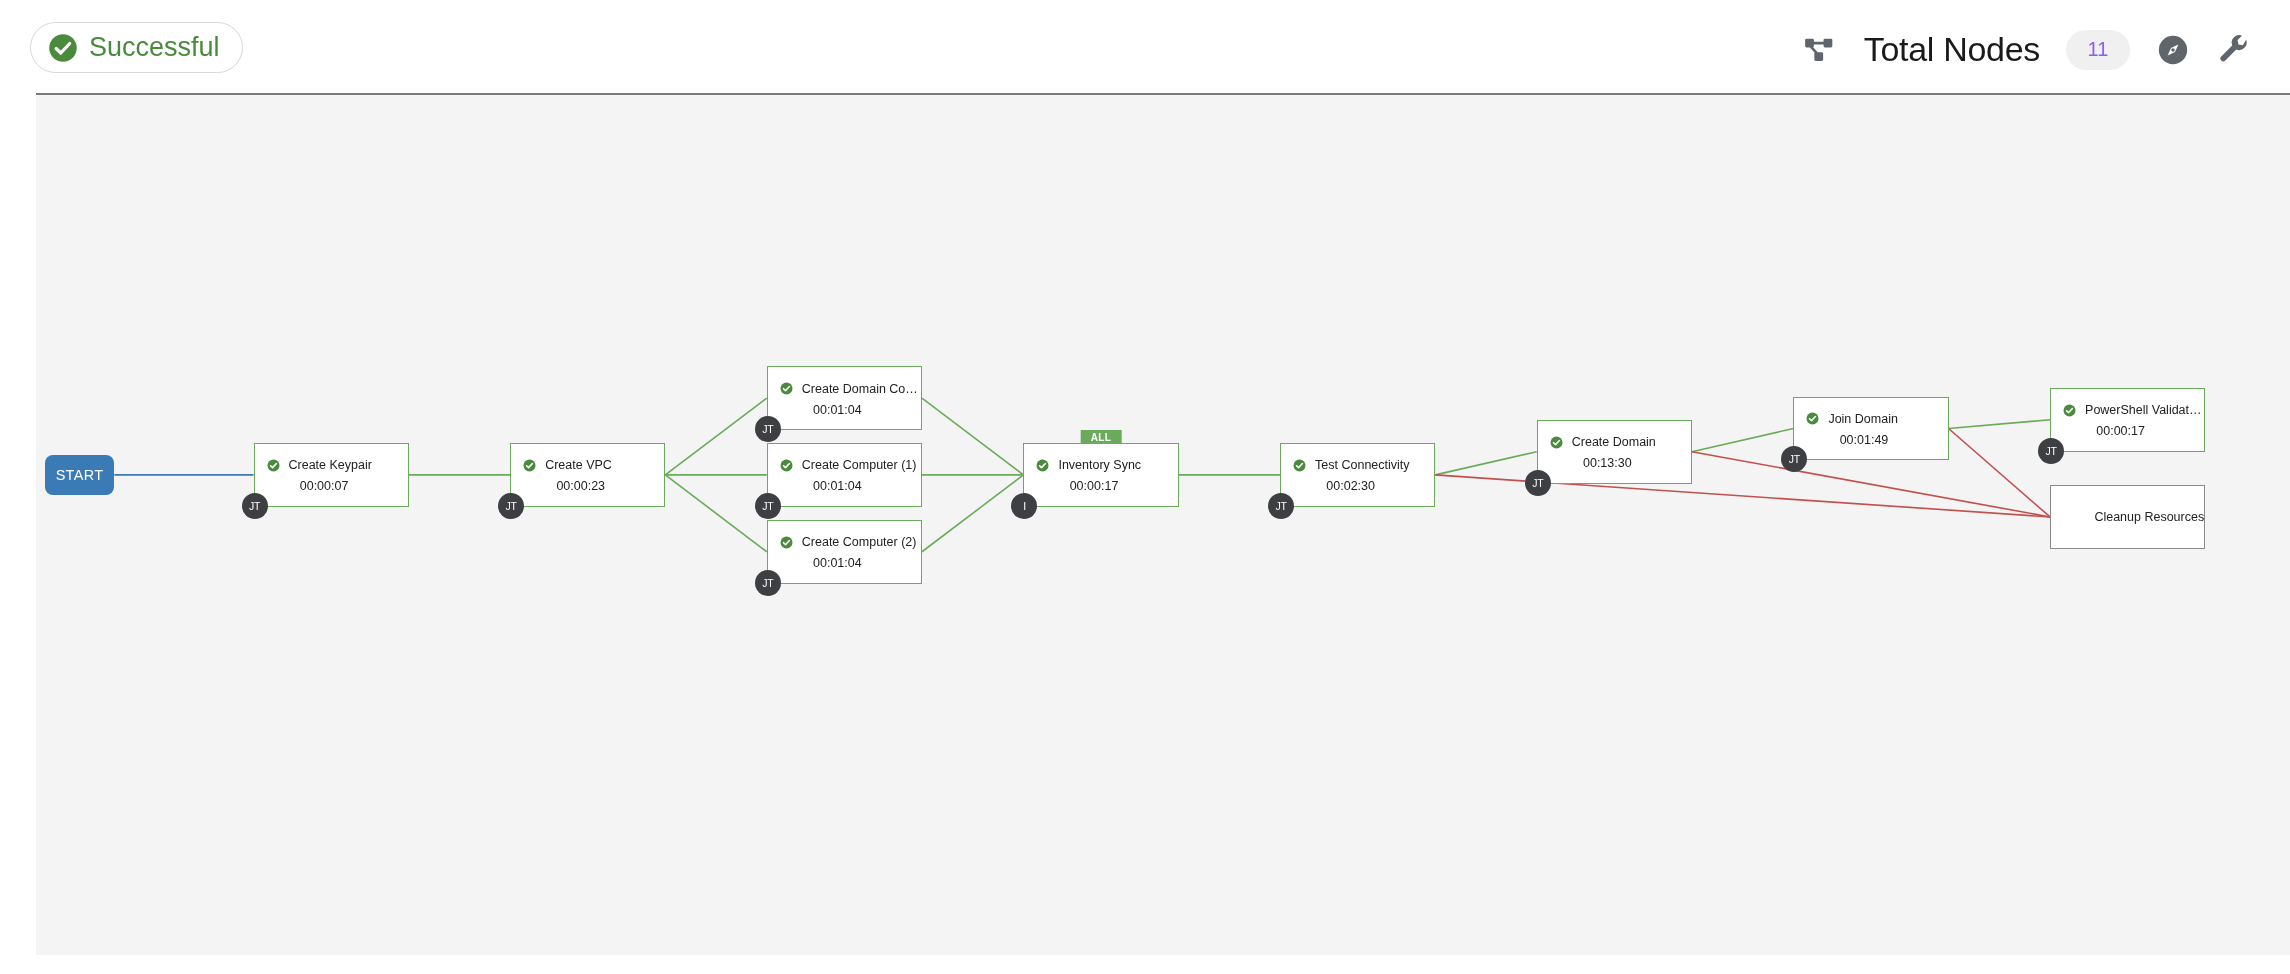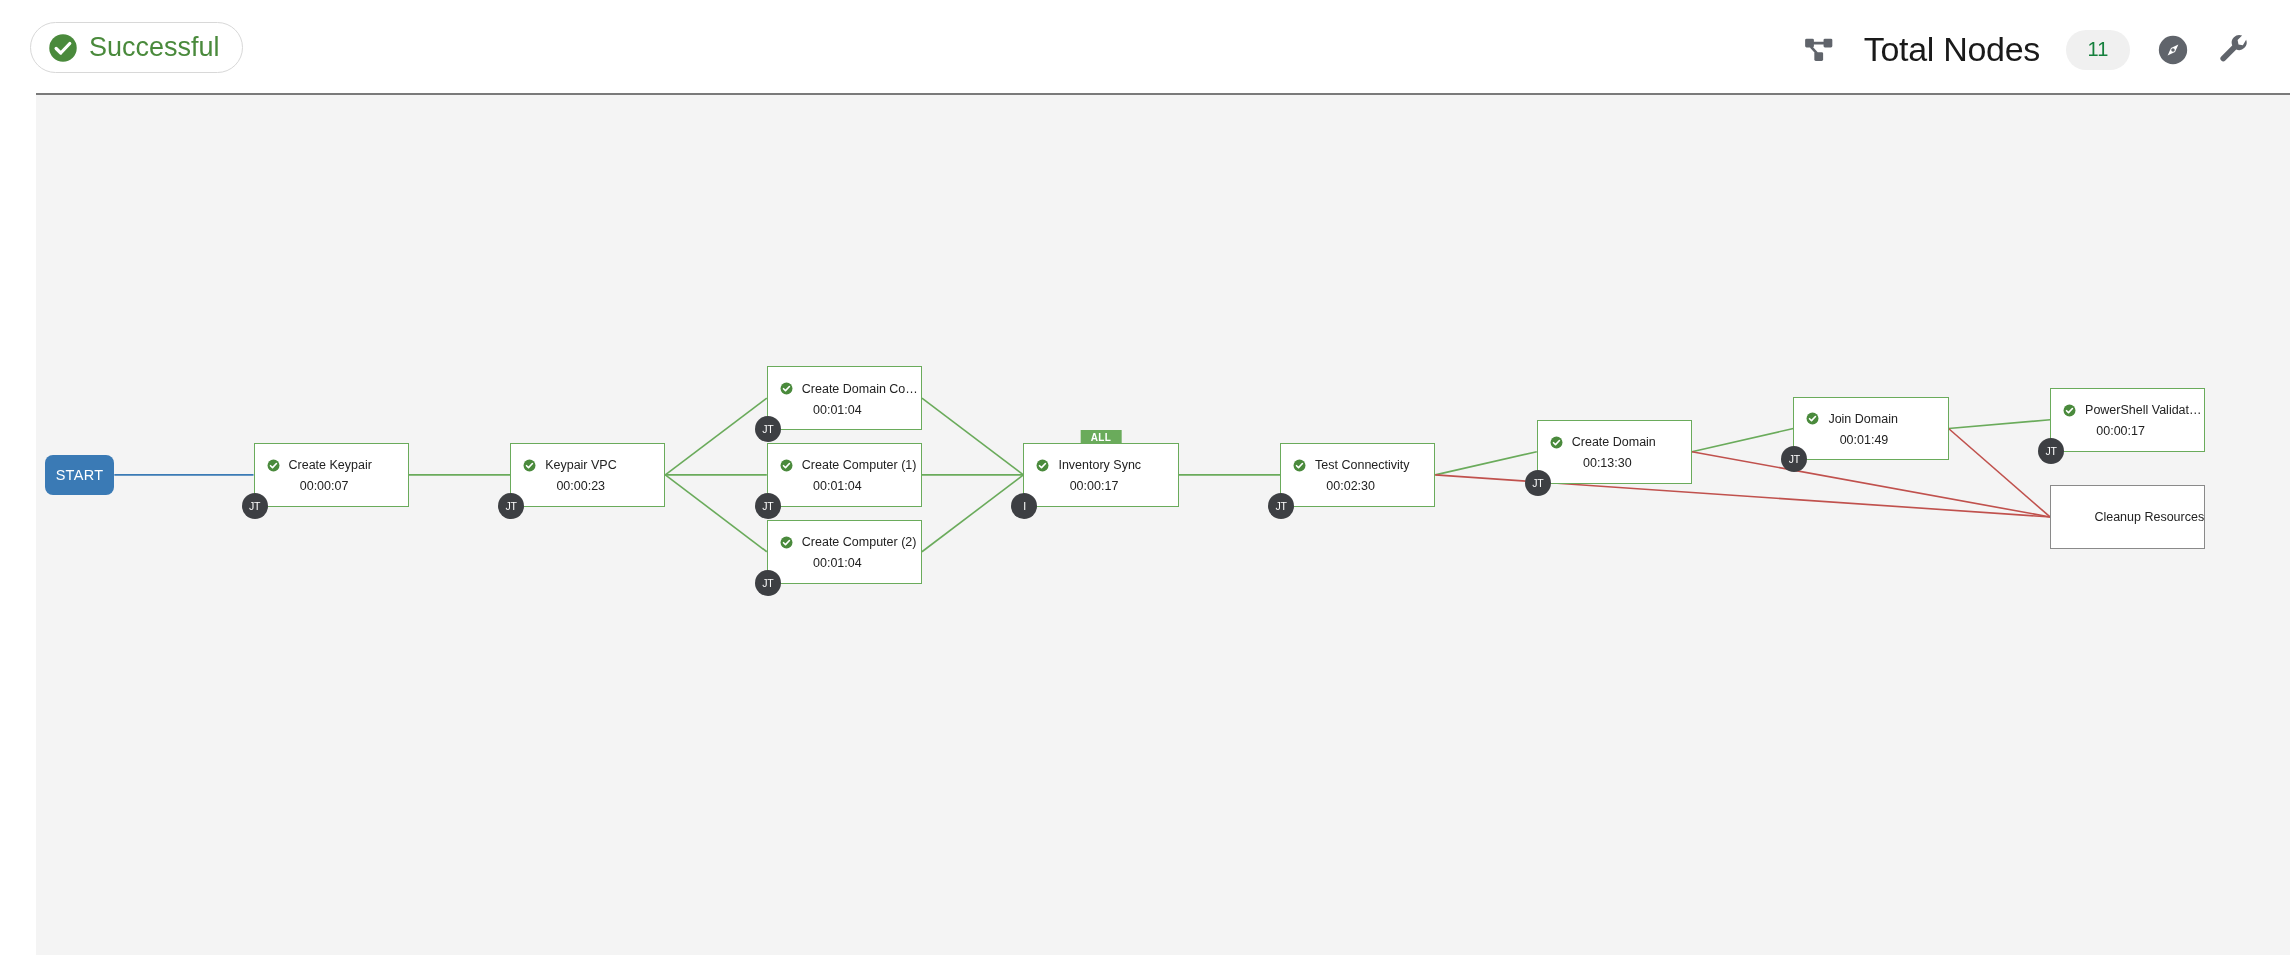--- a/index.html
+++ b/index.html
@@ -69,21 +69,21 @@
     border-radius: 20px;
     min-width: 64px;
     height: 40px;
     display: flex;
     align-items: center;
     justify-content: center;
     padding: 0 16px;
   }
   #nodes-count {
     font-size: 20px;
-    color: #15803d;
+    color: #8b5cf6;
   }
   .hdr-icon-btn {
     display: flex;
     align-items: center;
     justify-content: center;
     cursor: pointer;
   }
 
   #header-rule {
     position: absolute;
@@ -279,21 +279,21 @@
         <div class="badge-jt" style="background: rgb(61, 63, 67);">JT</div>
       </div>
       <div class="node" style="left: 474.15px; top: 348px; width: 155.15px; height: 63.8px; border-color: rgb(106, 171, 91);">
         <div class="node-title-row">
           <span style="display: flex;">
             <svg width="13" height="13" viewBox="0 0 24 24">
               <circle cx="12" cy="12" r="11" fill="#4a8a3c"></circle>
               <path d="M6.5 12.4 L10.2 16 L17.4 8.4" fill="none" stroke="#ffffff" stroke-width="3" stroke-linecap="round" stroke-linejoin="round"></path>
             </svg>
           </span>
-          <span class="node-title">Keypair VPC</span>
+          <span class="node-title">Create VPC</span>
         </div>
         <div class="node-elapsed">00:00:23</div>
         <div class="badge-jt" style="background: rgb(61, 63, 67);">JT</div>
       </div>
       <div class="node" style="left: 730.8px; top: 271.15px; width: 155.15px; height: 63.8px; border-color: rgb(106, 171, 91);">
         <div class="node-title-row">
           <span style="display: flex;">
             <svg width="13" height="13" viewBox="0 0 24 24">
               <circle cx="12" cy="12" r="11" fill="#4a8a3c"></circle>
               <path d="M6.5 12.4 L10.2 16 L17.4 8.4" fill="none" stroke="#ffffff" stroke-width="3" stroke-linecap="round" stroke-linejoin="round"></path>

